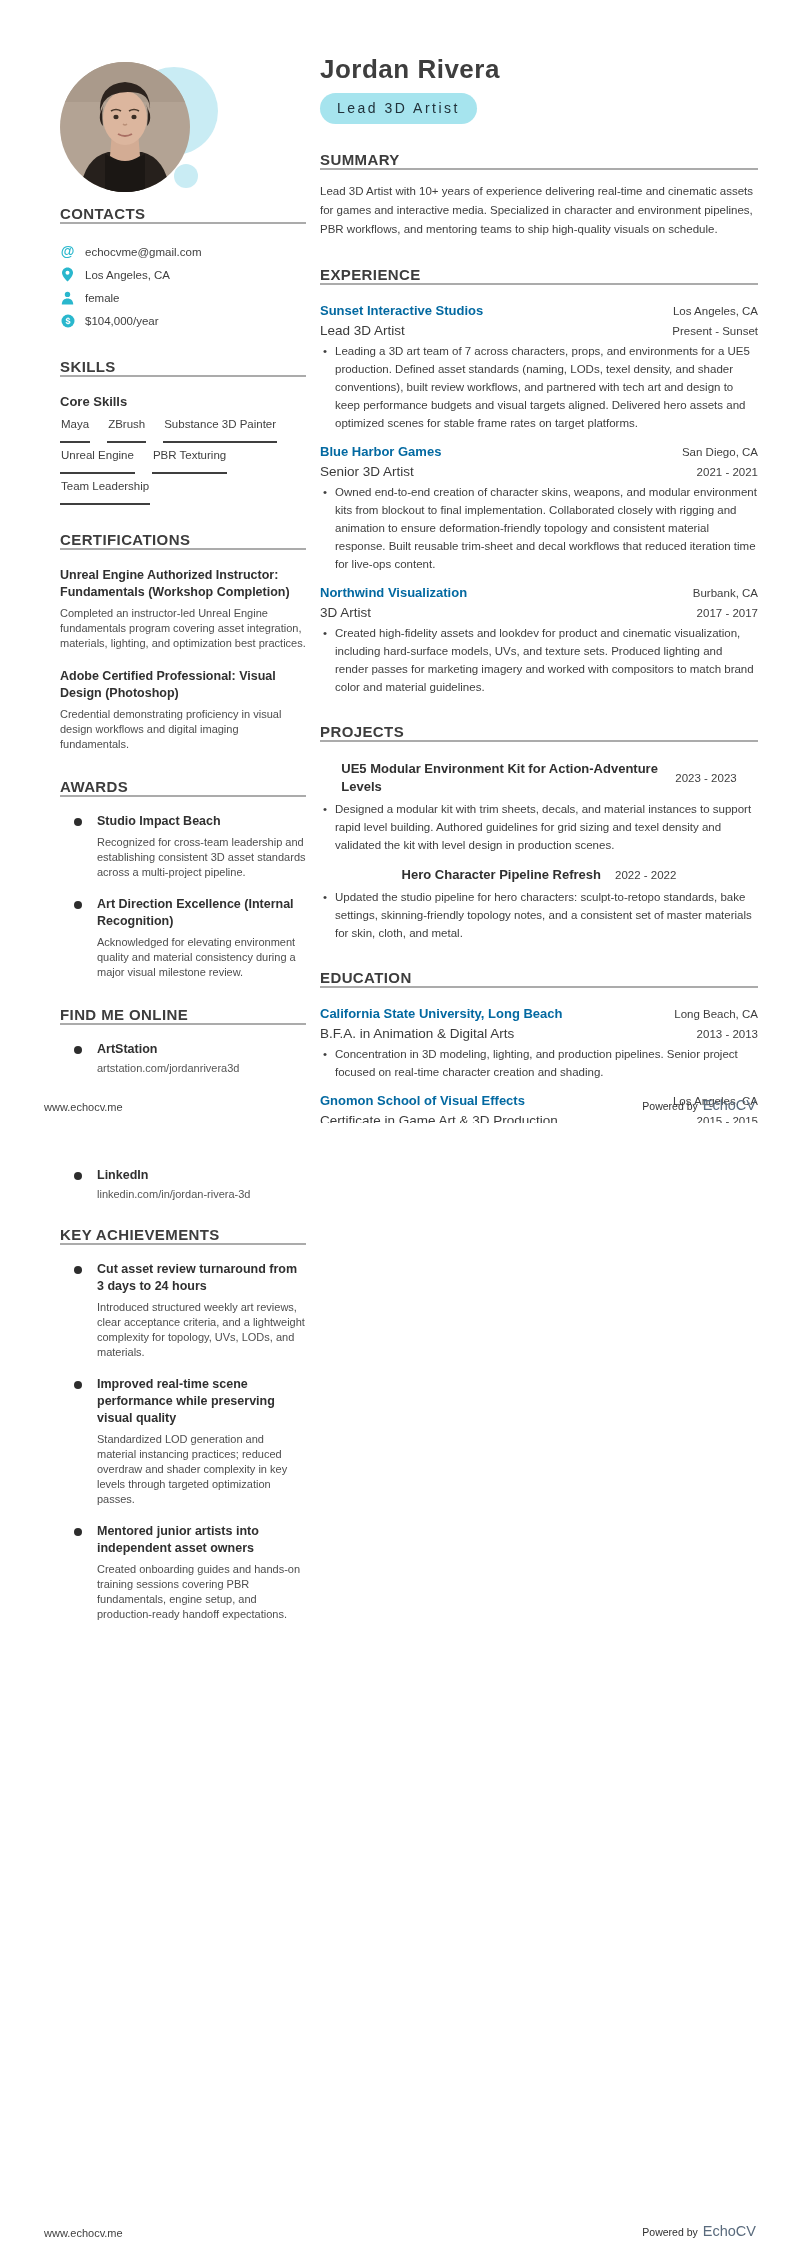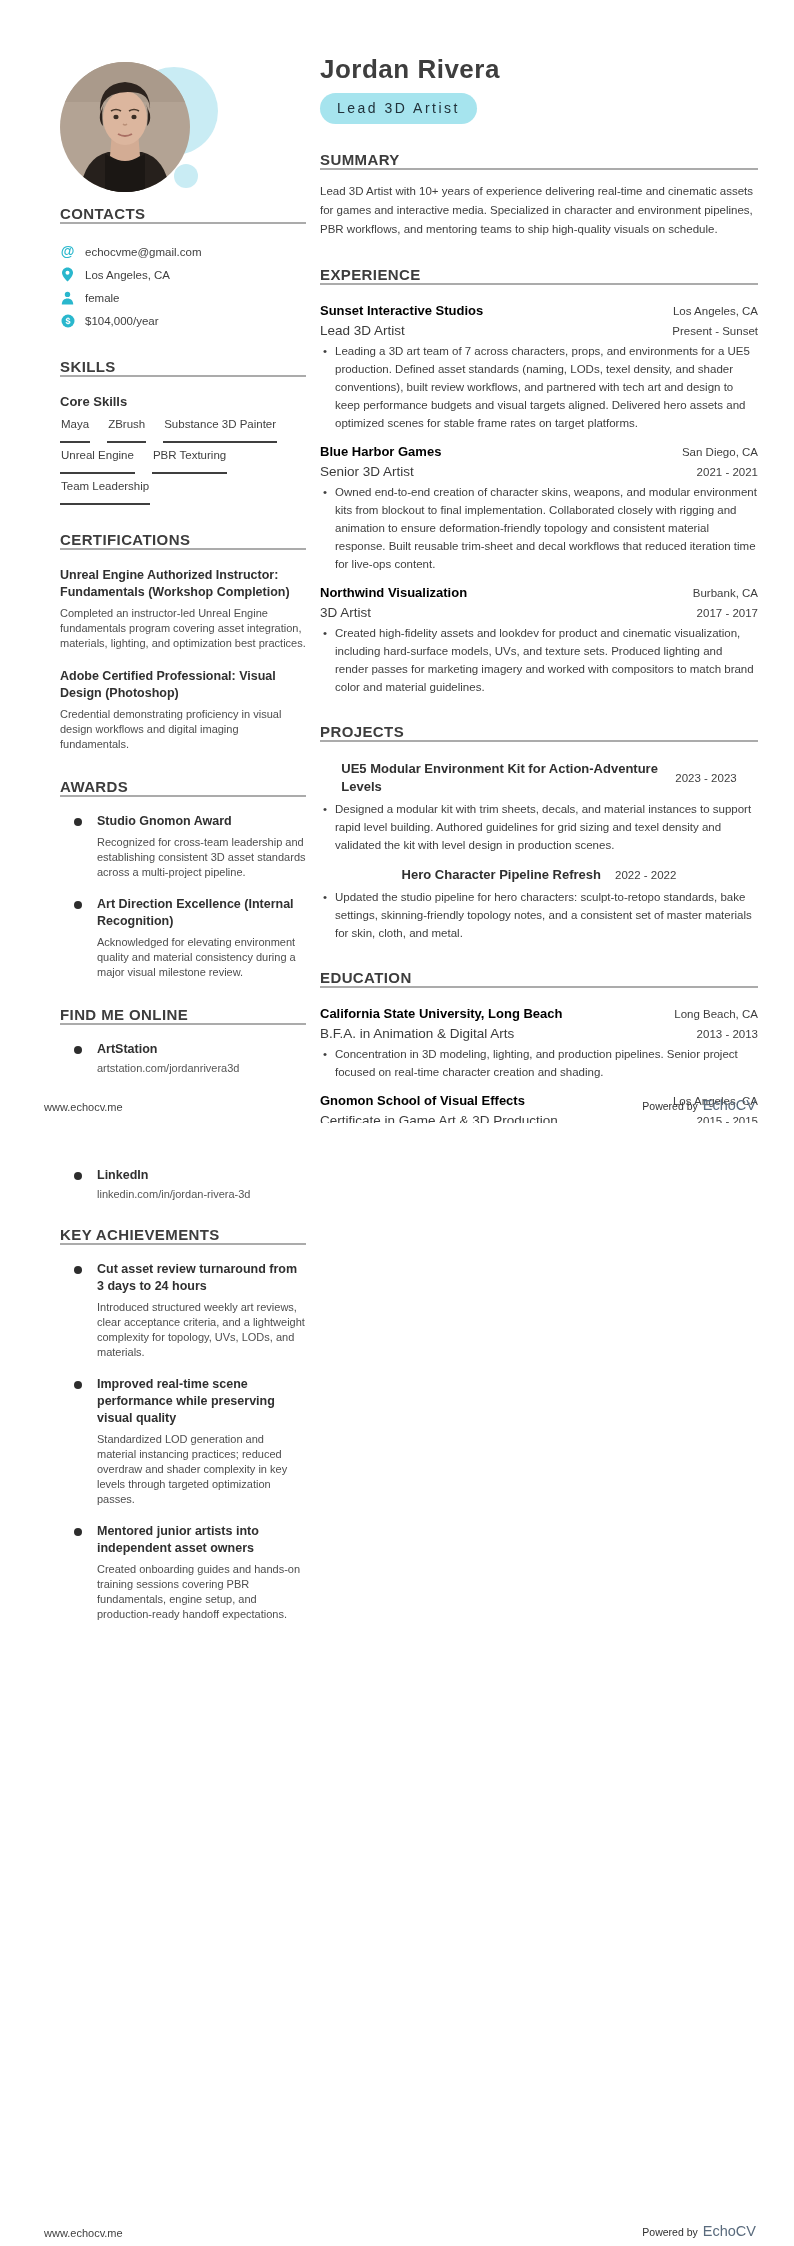--- a/index.html
+++ b/index.html
@@ -51,21 +51,21 @@
 
   
   .name { margin-top:54px; font-size:26px; font-weight:600; color:#3e3e3e; letter-spacing:0.5px; }
   .badge { display:inline-block; margin-top:8px; background:#a6e4ee; color:#20313a;
            font-size:14px; letter-spacing:2.5px; padding:7px 17px 8px; border-radius:17px; }
   .para { margin-top:12px; font-size:11.5px; line-height:19px; color:#3e3e3e; }
 
   .xp-item { margin-top:12px; }
   .xp-item.first { margin-top:18px; }
   .xp-row { display:flex; justify-content:space-between; align-items:baseline; }
-  .xp-company { font-size:13px; font-weight:700; color:#000000; }
+  .xp-company { font-size:13px; font-weight:700; color:#0369a1; }
   .xp-loc { font-size:11.5px; color:#3e3e3e; white-space:nowrap; }
   .xp-row2 { display:flex; justify-content:space-between; align-items:baseline; margin-top:5px; }
   .xp-role { font-size:13.5px; color:#3b3b3b; }
   .xp-bullet { position:relative; margin-top:4px; padding-left:15px; font-size:11.5px; line-height:18px; color:#3e3e3e; }
   .xp-bullet::before { content:"\2022"; position:absolute; left:3px; top:0; color:#3e3e3e; }
 
   .proj-row { display:flex; justify-content:center; align-items:center; gap:14px; }
   .proj-title { font-size:13px; font-weight:700; line-height:18px; color:#303030; max-width:320px; }
 
   
@@ -160,21 +160,21 @@
         <div class="cert-title">Unreal Engine Authorized Instructor: Fundamentals (Workshop Completion)</div>
         <div class="item-desc">Completed an instructor-led Unreal Engine fundamentals program covering asset integration, materials, lighting, and optimization best practices.</div>
       </div>
       <div class="cert-item">
         <div class="cert-title">Adobe Certified Professional: Visual Design (Photoshop)</div>
         <div class="item-desc">Credential demonstrating proficiency in visual design workflows and digital imaging fundamentals.</div>
       </div>
 
       <div class="sec-h">AWARDS</div>
       <div class="bullet-item">
-        <div class="bullet-title">Studio Gnomon Award</div>
+        <div class="bullet-title">Studio Impact Beach</div>
         <div class="item-desc">Recognized for cross-team leadership and establishing consistent 3D asset standards across a multi-project pipeline.</div>
       </div>
       <div class="bullet-item">
         <div class="bullet-title">Art Direction Excellence (Internal Recognition)</div>
         <div class="item-desc">Acknowledged for elevating environment quality and material consistency during a major visual milestone review.</div>
       </div>
 
       <div class="sec-h">FIND ME ONLINE</div>
       <div class="bullet-item">
         <div class="bullet-title">ArtStation</div>

